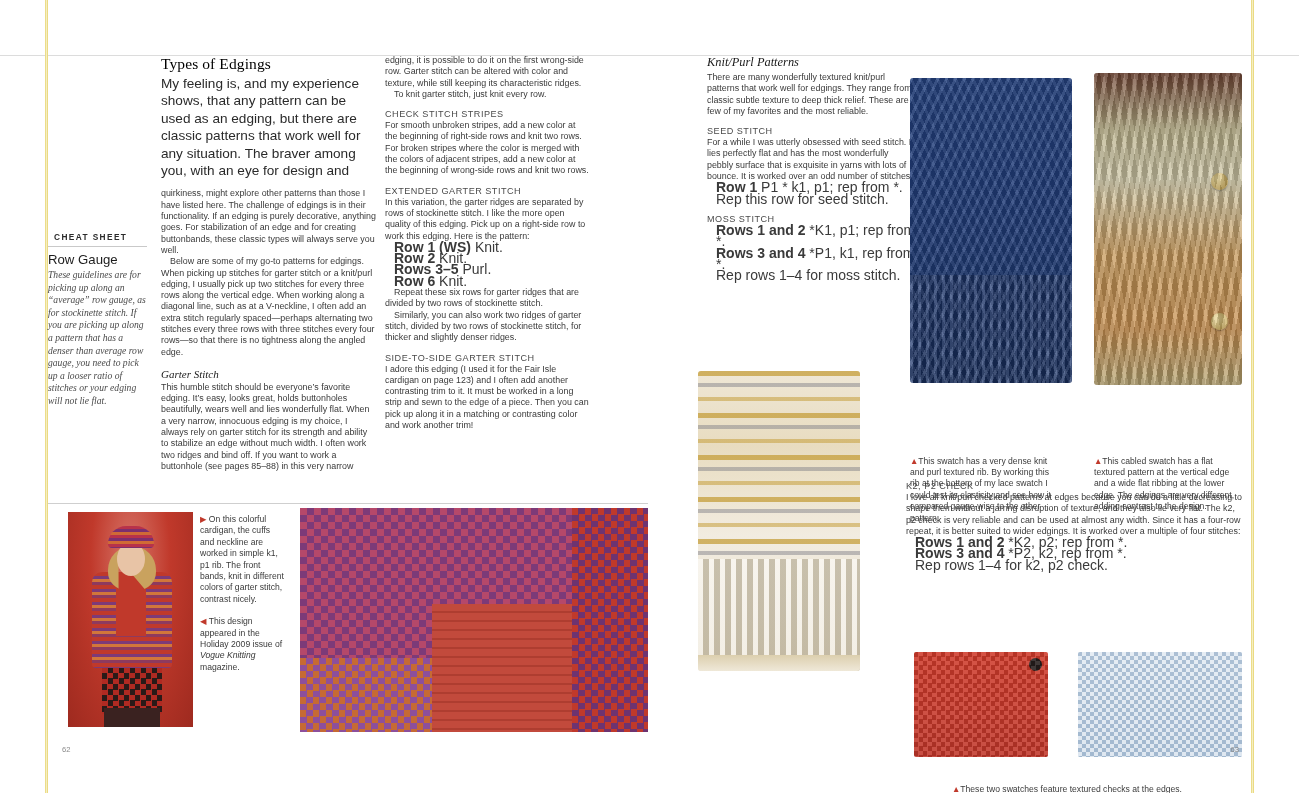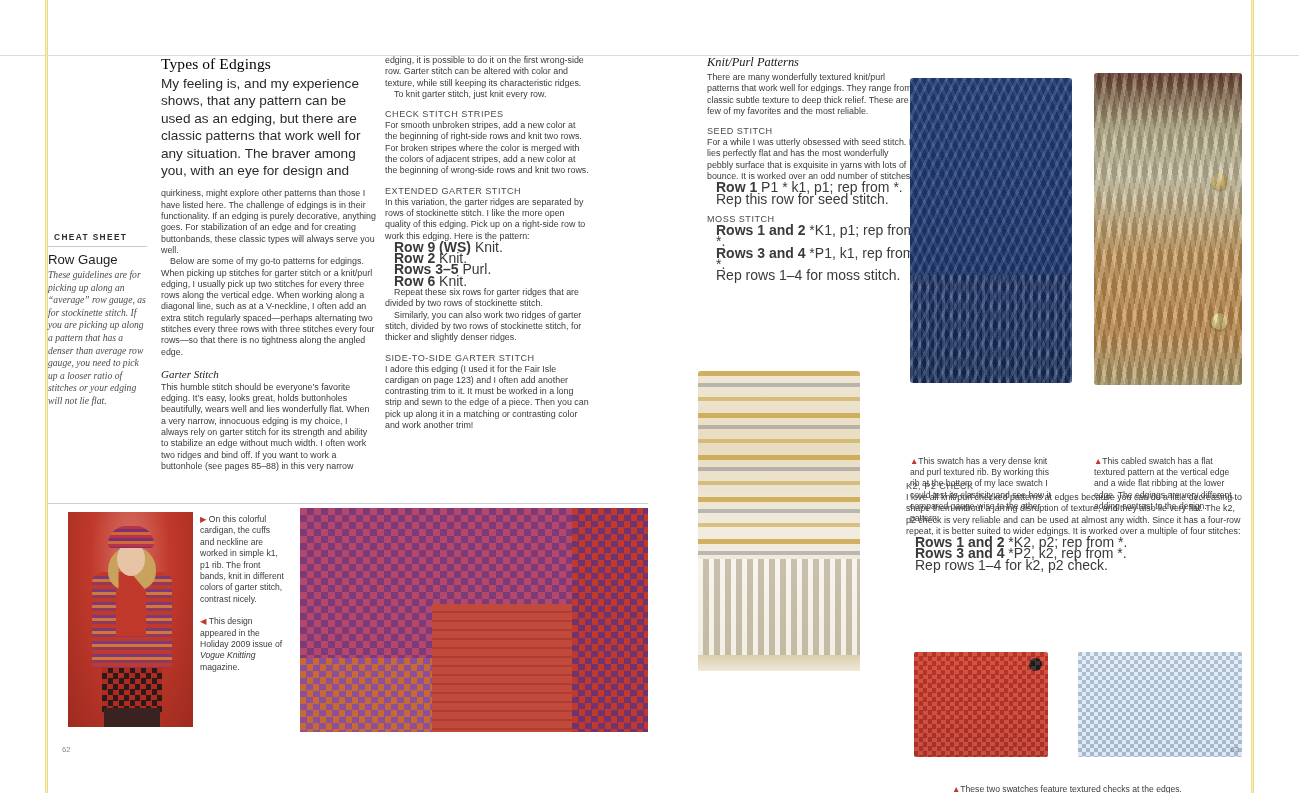--- a/index.html
+++ b/index.html
@@ -212,21 +212,21 @@
     <div class="col c2">
       <p class="body-p">edging, it is possible to do it on the first wrong-side row. Garter stitch can be altered with color and texture, while still keeping its characteristic ridges.</p>
       <p class="body-p" style="text-indent:9px">To knit garter stitch, just knit every row.</p>
 
       <div class="subhead">CHECK STITCH STRIPES</div>
       <p class="body-p">For smooth unbroken stripes, add a new color at the beginning of right-side rows and knit two rows. For broken stripes where the color is merged with the colors of adjacent stripes, add a new color at the beginning of wrong-side rows and knit two rows.</p>
 
       <div class="subhead">EXTENDED GARTER STITCH</div>
       <p class="body-p">In this variation, the garter ridges are separated by rows of stockinette stitch. I like the more open quality of this edging. Pick up on a right-side row to work this edging. Here is the pattern:</p>
 
-      <p class="step"><b>Row 9 (WS)</b><span> Knit.</span></p>
+      <p class="step"><b>Row 1 (WS)</b><span> Knit.</span></p>
       <p class="step"><b>Row 2</b><span> Knit.</span></p>
       <p class="step"><b>Rows 3–5</b><span> Purl.</span></p>
       <p class="step"><b>Row 6</b><span> Knit.</span></p>
 
       <p class="body-p" style="text-indent:9px">Repeat these six rows for garter ridges that are divided by two rows of stockinette stitch.</p>
       <p class="body-p" style="text-indent:9px">Similarly, you can also work two ridges of garter stitch, divided by two rows of stockinette stitch, for thicker and slightly denser ridges.</p>
 
       <div class="subhead">SIDE-TO-SIDE GARTER STITCH</div>
       <p class="body-p">I adore this edging (I used it for the Fair Isle cardigan on page 123) and I often add another contrasting trim to it. It must be worked in a long strip and sewn to the edge of a piece. Then you can pick up along it in a matching or contrasting color and work another trim!</p>
     </div>

